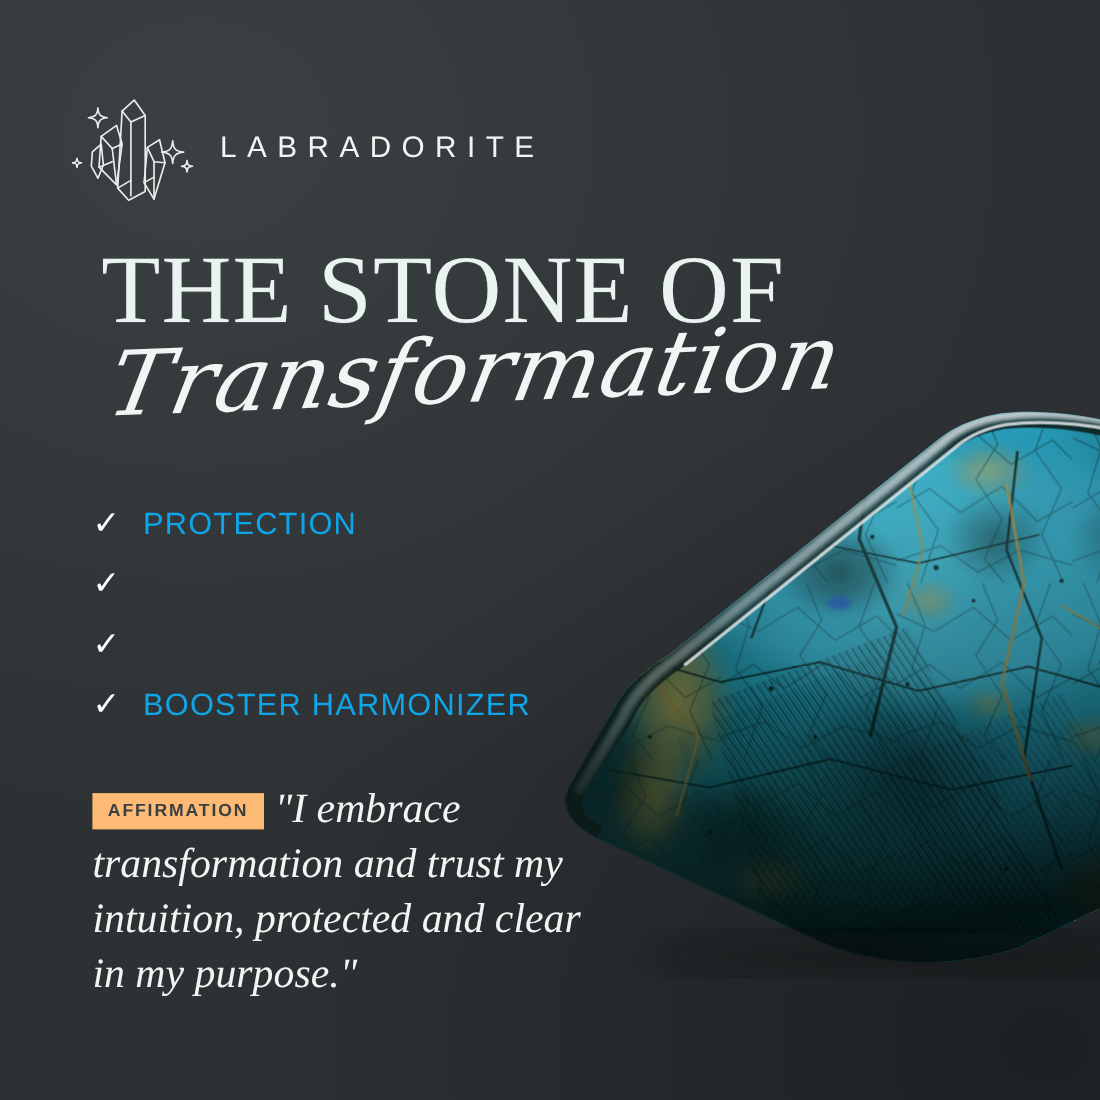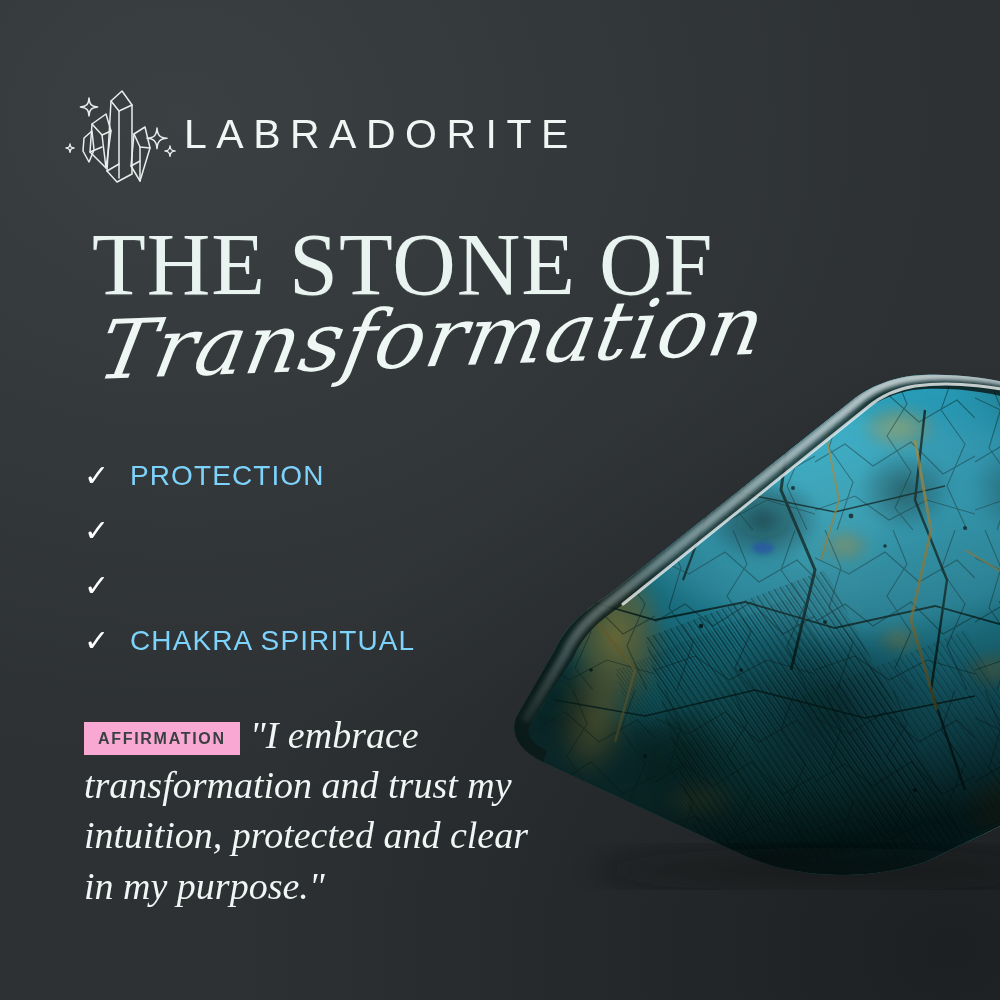--- a/index.html
+++ b/index.html
@@ -35,23 +35,23 @@
     display: flex;
     align-items: center;
     height: 112px;
   }
   .brand-mark {
     width: 118px;
     height: 112px;
     flex: 0 0 auto;
   }
   .brand-name {
-    margin-left: 4px;
+    margin-left: 20px;
     color: #f1f6f4;
-    font-size: 41px;
+    font-size: 27px;
     font-weight: 400;
     letter-spacing: 9.5px;
     line-height: 1;
     white-space: nowrap;
     font-family: "Liberation Sans", sans-serif;
   }
 
   
   .headline {
     position: absolute;
@@ -105,38 +105,38 @@
   .benefit-check {
     flex: 0 0 auto;
     width: 46px;
     color: #ffffff;
     font-size: 30px;
     line-height: 1;
     font-weight: 500;
     font-family: "DejaVu Sans", sans-serif;
   }
   .benefit-label {
-    color: #7dd3fc;
+    color: #0ea5e9;
     font-size: 28px;
     font-weight: 300;
     letter-spacing: 1.1px;
     white-space: nowrap;
     font-family: "Liberation Sans", sans-serif;
   }
 
   
   .affirmation {
     position: absolute;
     left: 84px;
     top: 710px;
     width: 470px;
   }
   .affirmation-badge {
     display: inline-block;
-    background: #f9a8d4;
+    background: #fdba74;
     color: #3a3f41;
     font-size: 16px;
     font-weight: 700;
     letter-spacing: 1.7px;
     padding: 8px 14px 7px 14px;
     vertical-align: middle;
     position: relative;
     top: -5px;
     margin-right: 10px;
     font-family: "Liberation Sans", sans-serif;
@@ -213,21 +213,21 @@
       <span class="benefit-label">PROTECTION</span>
     </div>
     <div class="benefit-row">
       <span class="benefit-check">✓</span>
     </div>
     <div class="benefit-row">
       <span class="benefit-check">✓</span>
     </div>
     <div class="benefit-row">
       <span class="benefit-check">✓</span>
-      <span class="benefit-label">CHAKRA SPIRITUAL</span>
+      <span class="benefit-label">BOOSTER HARMONIZER</span>
     </div>
   </div>
 
   <div class="affirmation">
     <span class="affirmation-badge">AFFIRMATION</span><span class="affirmation-quote">"I embrace transformation and trust my intuition, protected and clear in my purpose."</span>
   </div>
 
   <div class="stone-wrap">
     <svg class="stone" viewBox="0 0 560 520" preserveAspectRatio="none">
       <defs>

